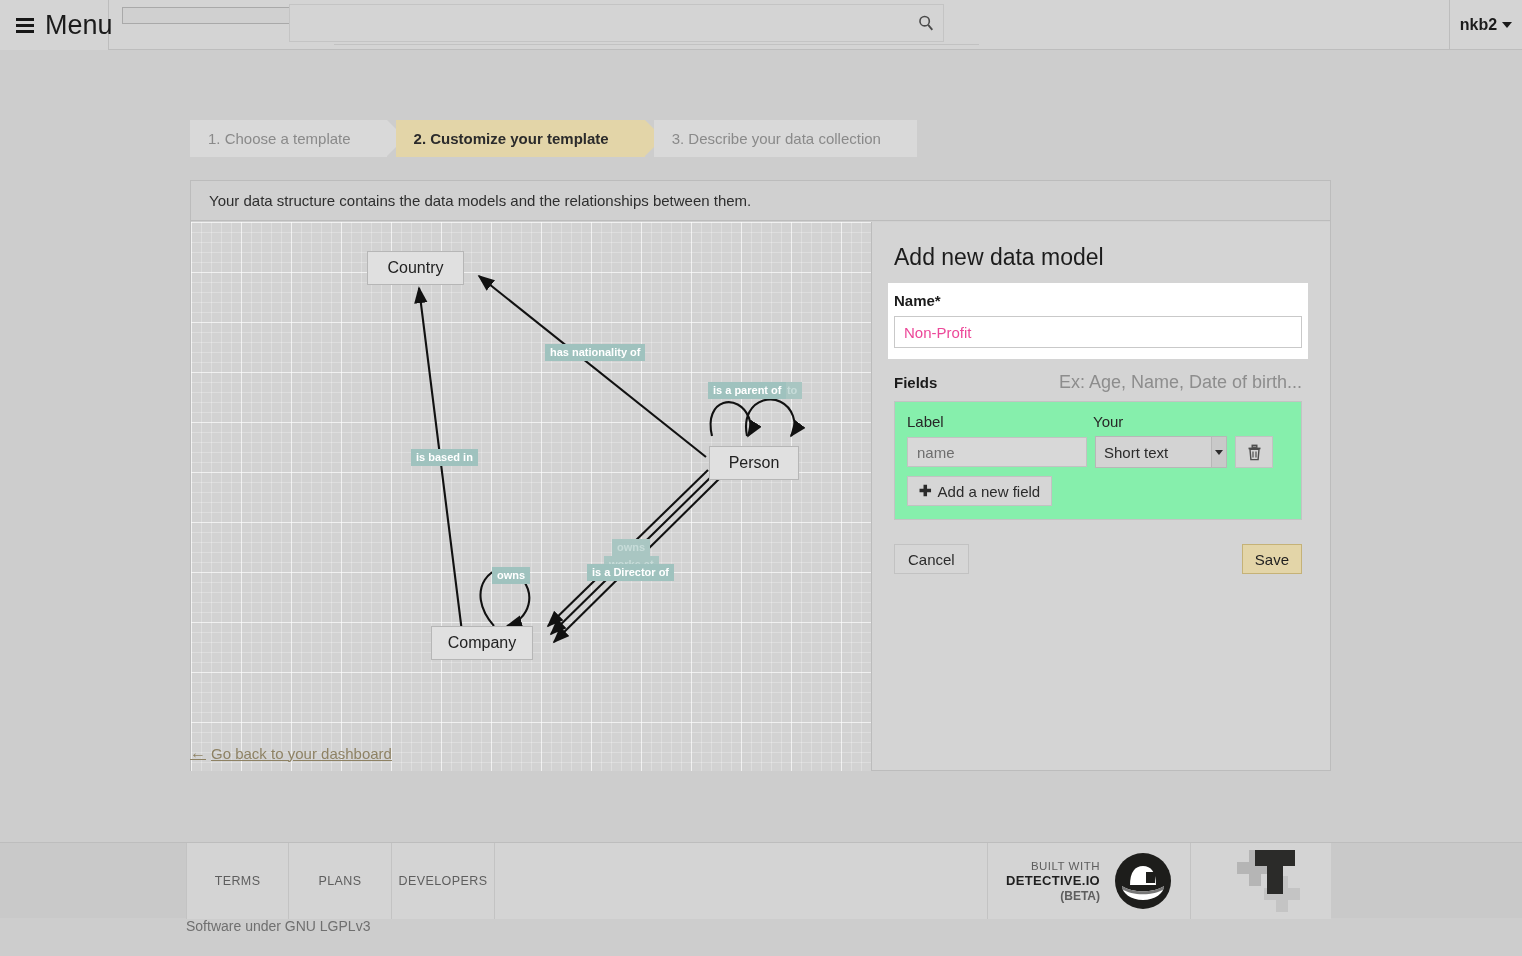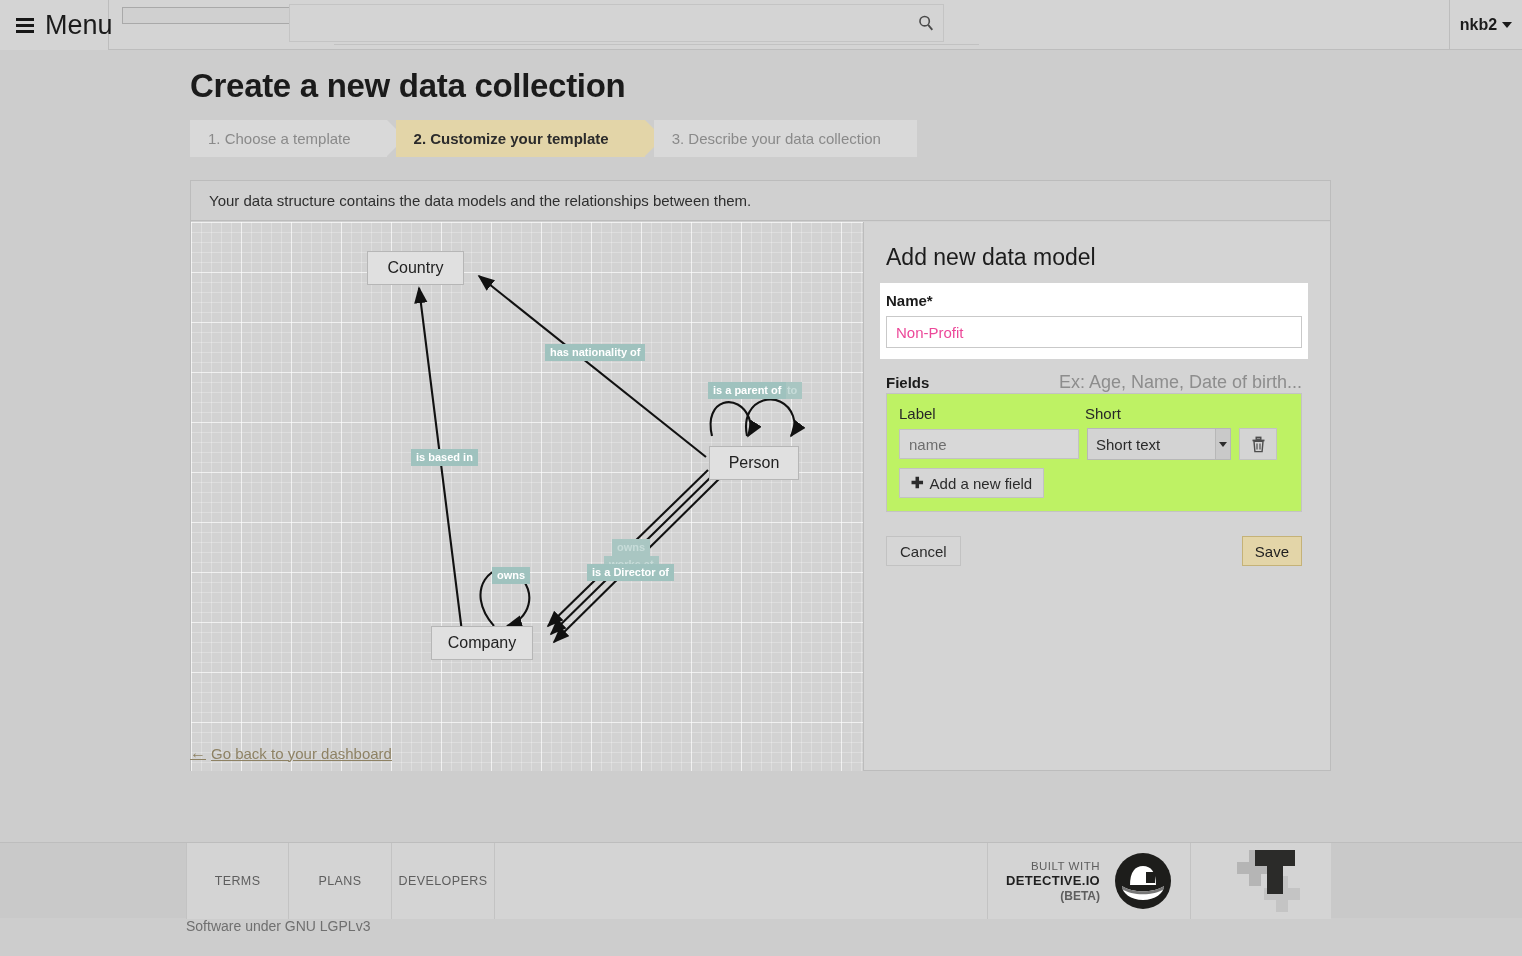--- a/index.html
+++ b/index.html
@@ -142,31 +142,31 @@
   .name-block { background: #ffffff; margin: 0 -6px; padding: 9px 6px 11px 6px; }
   .lbl-bold { font-size: 15px; font-weight: bold; color: #1b1b1b; }
   .txt-input {
     display: block; width: 100%; height: 32px; margin-top: 7px;
     border: 1px solid #c9c9c9; background: #ffffff;
     font-family: "Liberation Sans", sans-serif; font-size: 15px;
     color: #ec4899; padding: 0 9px; outline: none;
   }
   .fields-row { display: flex; justify-content: space-between; align-items: baseline; margin-top: 13px; }
   .fields-hint { font-size: 18px; color: #8d8d8d; }
-  .fields-box { border: 1px solid #c3c3c3; background: #bef264; padding: 11px 24px 13px 12px; }
+  .fields-box { margin-top: 8px; border: 1px solid #c3c3c3; background: #86efac; padding: 11px 24px 13px 12px; }
   .col-heads { display: flex; font-size: 15px; color: #272727; margin-bottom: 6px; }
   .col-label { width: 186px; }
   .field-row { display: flex; align-items: center; gap: 8px; }
   .inp-label {
     width: 180px; height: 30px; border: 1px solid #c2c2c2; background: #d8d8d8;
     font-family: "Liberation Sans", sans-serif; font-size: 15px; color: #6e6e6e;
     padding: 0 9px; outline: none;
   }
   .sel-type {
-    width: 144px; height: 32px; border: 1px solid #b7b7b7; background: #d3d3d3;
+    width: 132px; height: 32px; border: 1px solid #b7b7b7; background: #d3d3d3;
     font-family: "Liberation Sans", sans-serif; font-size: 15px; color: #2b2b2b;
     padding: 0 8px; outline: none;
     -webkit-appearance: none; appearance: none;
   }
   .sel-wrap { position: relative; }
   .sel-arrow {
     position: absolute; right: 1px; top: 1px; width: 15px; height: 30px;
     background: #c9c9c9; border-left: 1px solid #b7b7b7;
     display: flex; align-items: center; justify-content: center; pointer-events: none;
   }
@@ -255,21 +255,20 @@
     <div class="search-underline"></div>
   </div>
   <div class="user-menu">
     <span class="user-name">nkb2</span>
     <span class="caret"></span>
   </div>
 </div>
 
 <div class="page">
 
-  <div class="page-title">Create a new data collection</div>
 
   <div class="steps">
     <div class="step">
       <span>1. Choose a template</span>
     </div>
     <div class="step active">
       <span>2. Customize your template</span>
     </div>
     <div class="step plain">
       <span>3. Describe your data collection</span>
@@ -331,21 +330,21 @@
         </div>
 
         <div class="fields-row">
           <span class="lbl-bold">Fields</span>
           <span class="fields-hint">Ex: Age, Name, Date of birth...</span>
         </div>
 
         <div class="fields-box">
           <div class="col-heads">
             <span class="col-label">Label</span>
-            <span>Short</span>
+            <span>Your</span>
           </div>
           <div class="field-row">
             <input class="inp-label" value="name" placeholder="name" style="">
             <span class="sel-wrap">
               <select class="sel-type"><option value="Short text">Short text</option><option value="Long text">Long text</option><option value="Number">Number</option><option value="Date">Date</option><option value="Boolean">Boolean</option><option value="Relationship">Relationship</option></select>
               <span class="sel-arrow">
                   <i></i>
                 </span>
             </span>
             <span class="btn-trash">

